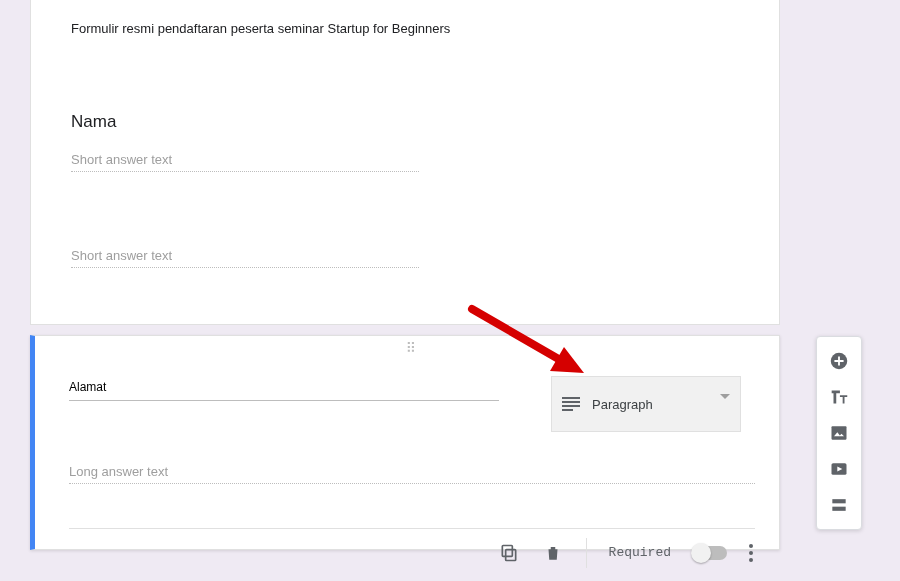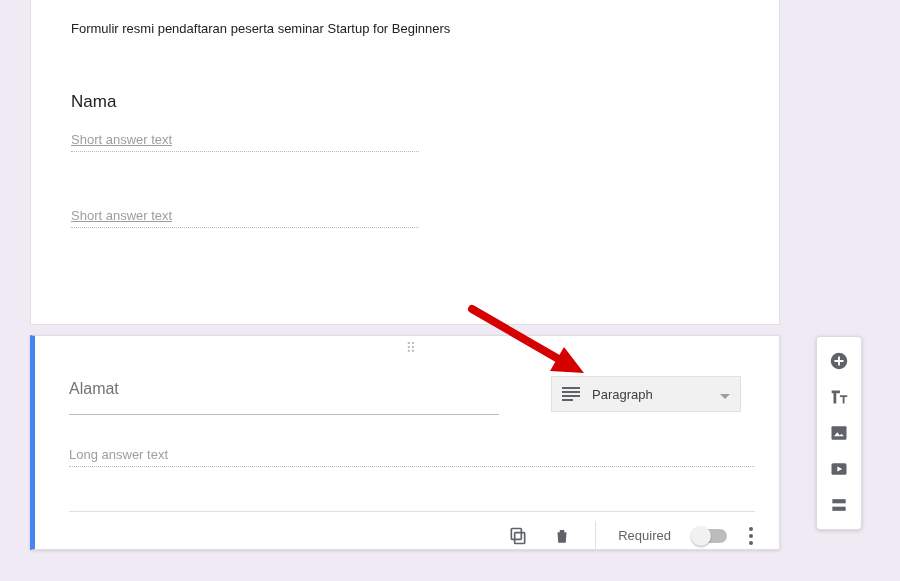--- a/index.html
+++ b/index.html
@@ -30,34 +30,33 @@
     width: 750px;
     height: 345px;
     padding: 22px 40px 0 40px;
   }
   .desc-text {
     font-size: 13px;
     color: #202124;
     margin-top: 18px;
   }
   .q-block {
-    margin-top: 56px;
+    margin-top: 76px;
   }
   .q-title {
     font-size: 17px;
     color: #202124;
     margin-bottom: 20px;
   }
   .short-input-line {
     width: 348px;
     border-bottom: 1px dotted #bdbdbd;
     font-size: 13px;
     color: #9e9e9e;
     padding-bottom: 4px;
-    text-decoration: underline;
   }
   .card-active {
     left: 30px;
     top: 335px;
     width: 750px;
     height: 215px;
     border-left: 5px solid #4285f4;
     padding: 10px 24px 0 34px;
     box-shadow: 0 1px 3px rgba(0,0,0,0.12);
   }
@@ -71,29 +70,29 @@
     cursor: move;
   }
   .active-row {
     display: flex;
     align-items: flex-start;
     margin-top: 16px;
   }
   .q-title-input {
     flex: 0 0 auto;
     width: 430px;
-    font-size: 16px;
-    color: #737373;
+    font-size: 12px;
+    color: #000000;
     border-bottom: 1px solid #bdbdbd;
-    padding: 4px 0 16px 0;
+    padding: 4px 0 6px 0;
   }
   .type-select {
     margin-left: 52px;
     width: 190px;
-    height: 36px;
+    height: 56px;
     background: #f1f1f1;
     border: 1px solid #e0e0e0;
     display: flex;
     align-items: center;
     padding: 0 10px;
     font-size: 13px;
     color: #3c4043;
     position: relative;
     cursor: pointer;
   }
@@ -133,20 +132,21 @@
   }
   .footer-sep {
     margin-top: 44px;
     border-top: 1px solid #e0e0e0;
     height: 48px;
     display: flex;
     align-items: center;
     justify-content: flex-end;
     gap: 22px;
     padding-right: 2px;
+    font-family: Liberation Mono, monospace;
   }
   .ficon {
     width: 22px;
     height: 22px;
     color: #5f6368;
     cursor: pointer;
     display: flex;
     align-items: center;
     justify-content: center;
   }

